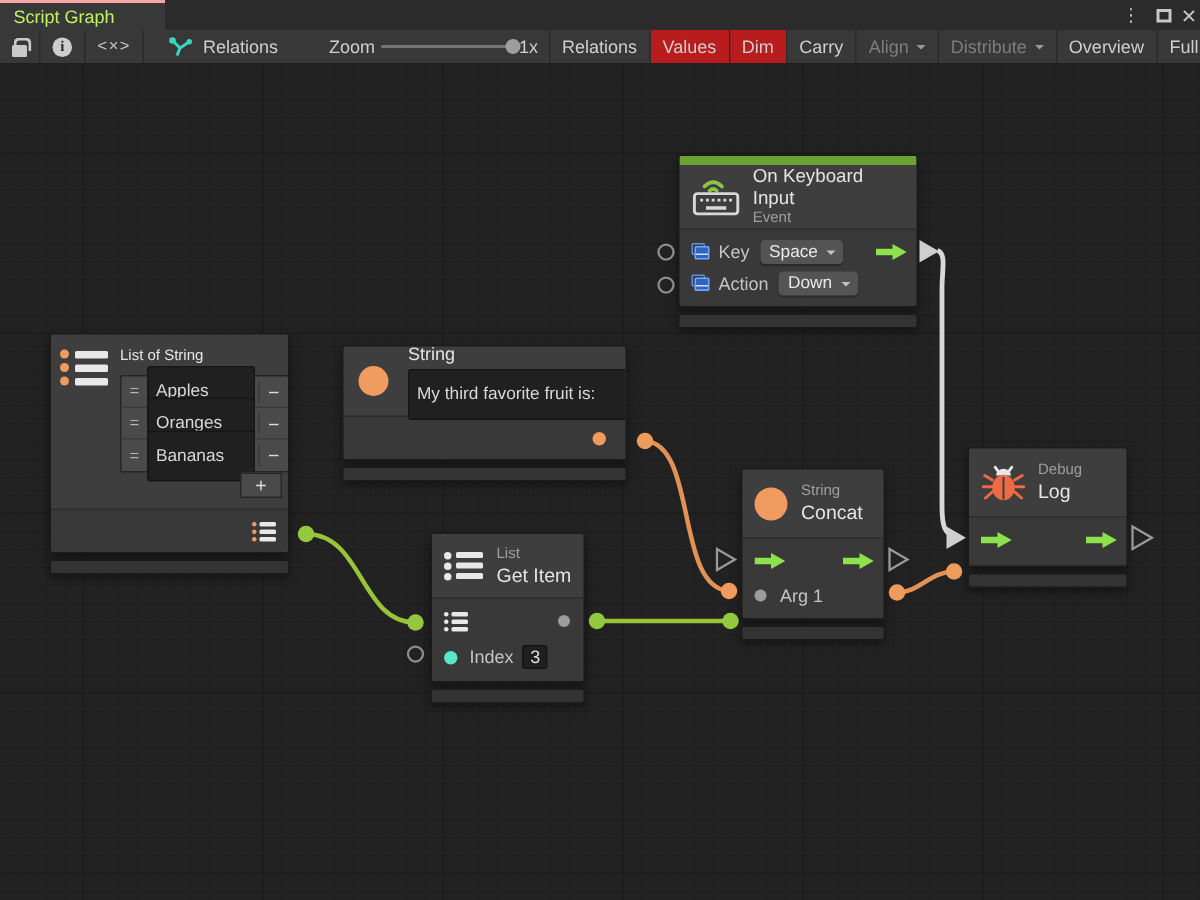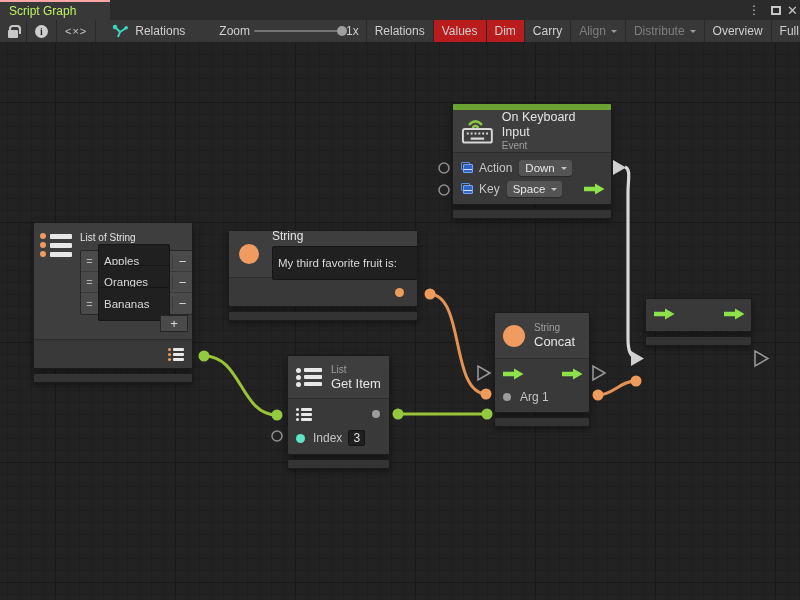--- a/index.html
+++ b/index.html
@@ -171,36 +171,36 @@
         <line x1="10" y1="22" x2="24" y2="22" stroke="#d8d8d8" stroke-width="2.4"></line>
       </svg>
       <div>
         <div class="ntitle" style="font-size:12.5px">On Keyboard Input</div>
         <div class="nsub">Event</div>
       </div>
     </div>
     <div style="padding:4px 0 5px">
       <div class="nrow" style="height:21px">
         <span class="enumic"></span>
-        <span class="plabel">Action</span>
-        <span class="dropdown" style="margin-left:7px">
-          <span>Down</span>
-            <span class="caret"></span>
-        </span>
-      </div>
-      <div class="nrow" style="height:21px">
-        <span class="enumic"></span>
         <span class="plabel">Key</span>
         <span class="dropdown" style="margin-left:7px">
           <span>Space</span>
             <span class="caret"></span>
         </span>
         <svg class="garrow" style="position:absolute;right:6px" width="21" height="12" viewBox="0 0 21 12">
           <path d="M0 3.8 h11 V0.6 L20.5 6 l-9.5 5.4 V8.2 H0 z" fill="#8de24b"></path>
         </svg>
+      </div>
+      <div class="nrow" style="height:21px">
+        <span class="enumic"></span>
+        <span class="plabel">Action</span>
+        <span class="dropdown" style="margin-left:7px">
+          <span>Down</span>
+            <span class="caret"></span>
+        </span>
       </div>
     </div>
   </div>
   <div class="nfoot"></div>
 </div>
 
 <div class="node" style="left:33px; top:222px; width:160px;">
   <div class="nmain">
     <div style="background:#3e3e3e;padding:7px 5px 6px 6px;border-bottom:1px solid #2d2d2d">
       <div style="display:flex;align-items:flex-start">
@@ -315,20 +315,33 @@
         <span class="dot dot-gray"></span>
         <span class="plabel" style="margin-left:9px">Arg 1</span>
       </div>
     </div>
   </div>
   <div class="nfoot"></div>
 </div>
 
 <div class="node" style="left:645px; top:298px; width:107px;">
   <div class="nmain">
+    <div class="nhead" style="height:46px;padding:0 8px">
+      <svg width="30" height="30" viewBox="0 0 30 30" style="margin-right:8px">
+        <path d="M9.5 4.5 L12 8 M20.5 4.5 L18 8" stroke="#e6e6e6" stroke-width="2" stroke-linecap="round"></path>
+        <path d="M10 10 a5 4.5 0 0 1 10 0 z" fill="#e6e6e6"></path>
+        <path d="M7.5 13 L2.5 10 M7.5 17.5 L1.5 17.5 M7.5 21 L3 25 M22.5 13 L27.5 10 M22.5 17.5 L28.5 17.5 M22.5 21 L27 25" stroke="#ed6a45" stroke-width="2" stroke-linecap="round"></path>
+        <ellipse cx="15" cy="18" rx="7.5" ry="8.5" fill="#ed6a45"></ellipse>
+        <line x1="15" y1="11" x2="15" y2="26" stroke="#42413f" stroke-width="1.4"></line>
+      </svg>
+      <div>
+        <div class="nsub">Debug</div>
+        <div class="ntitle">Log</div>
+      </div>
+    </div>
     <div style="padding:3px 0 5px">
       <div class="nrow" style="height:24px">
         <svg class="garrow" width="21" height="12" viewBox="0 0 21 12">
           <path d="M0 3.8 h11 V0.6 L20.5 6 l-9.5 5.4 V8.2 H0 z" fill="#8de24b"></path>
           </svg>
         <svg class="garrow" style="position:absolute;right:6px" width="21" height="12" viewBox="0 0 21 12">
           <path d="M0 3.8 h11 V0.6 L20.5 6 l-9.5 5.4 V8.2 H0 z" fill="#8de24b"></path>
           </svg>
       </div>
     </div>

